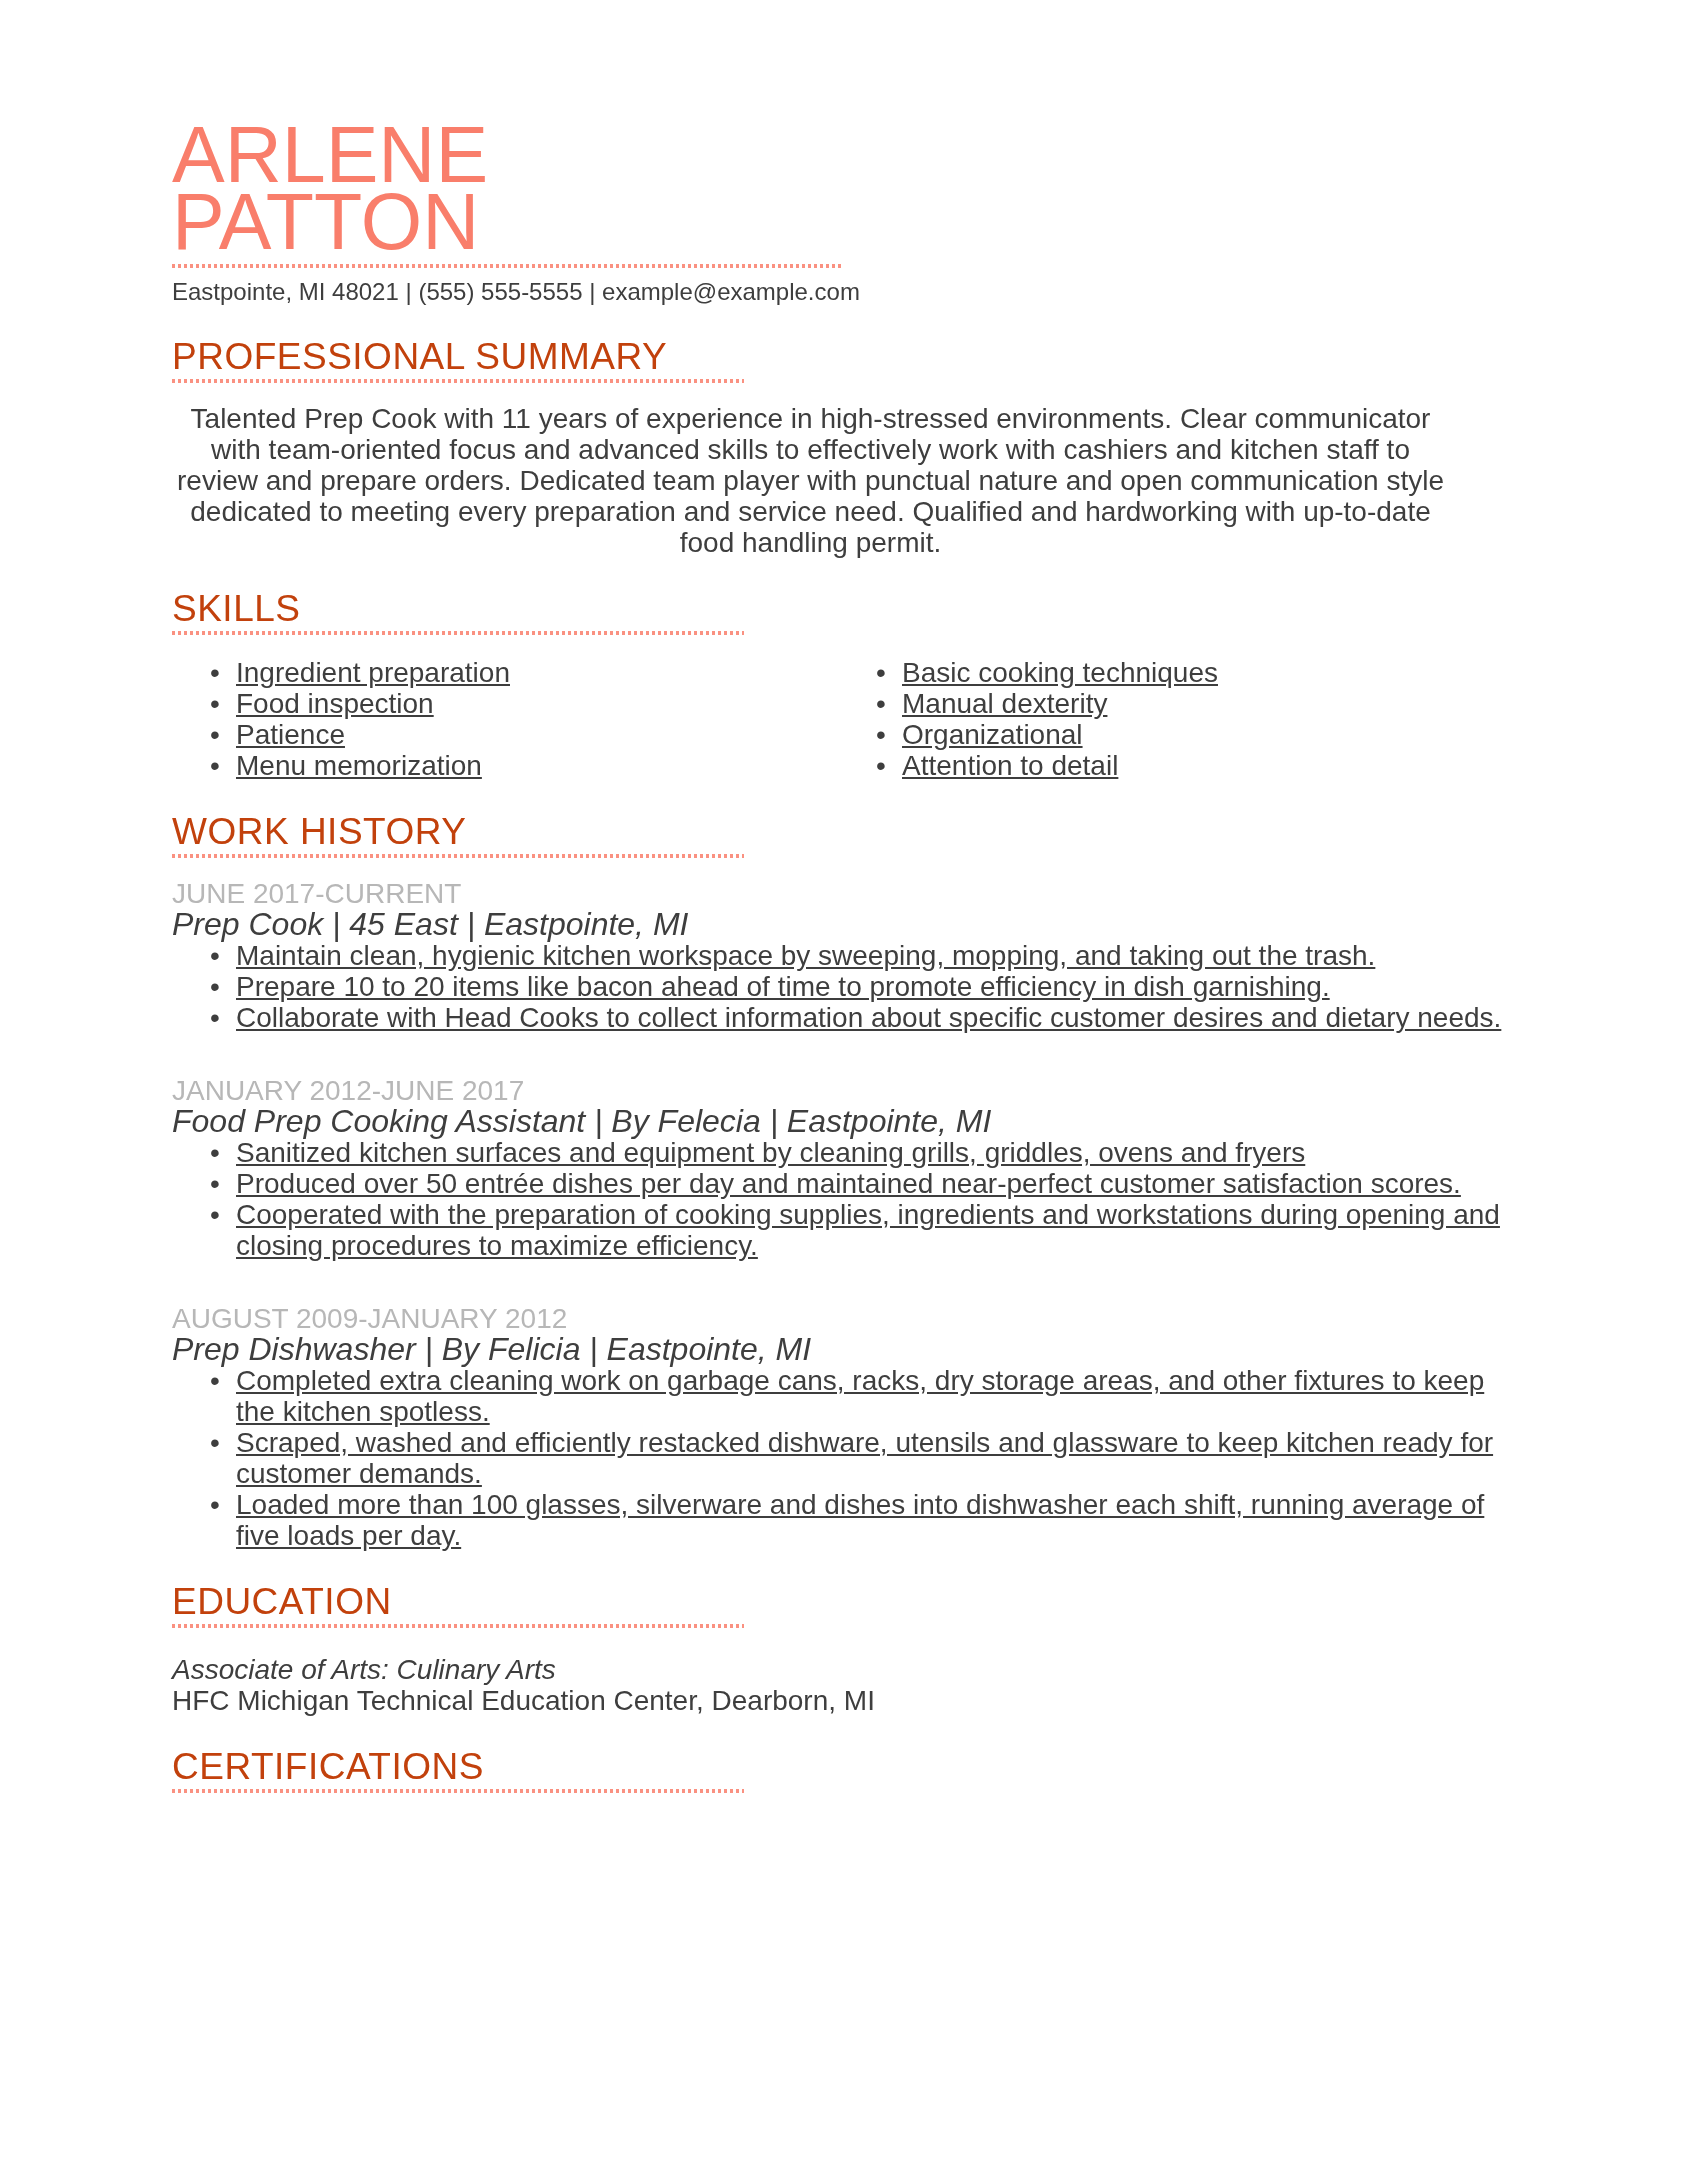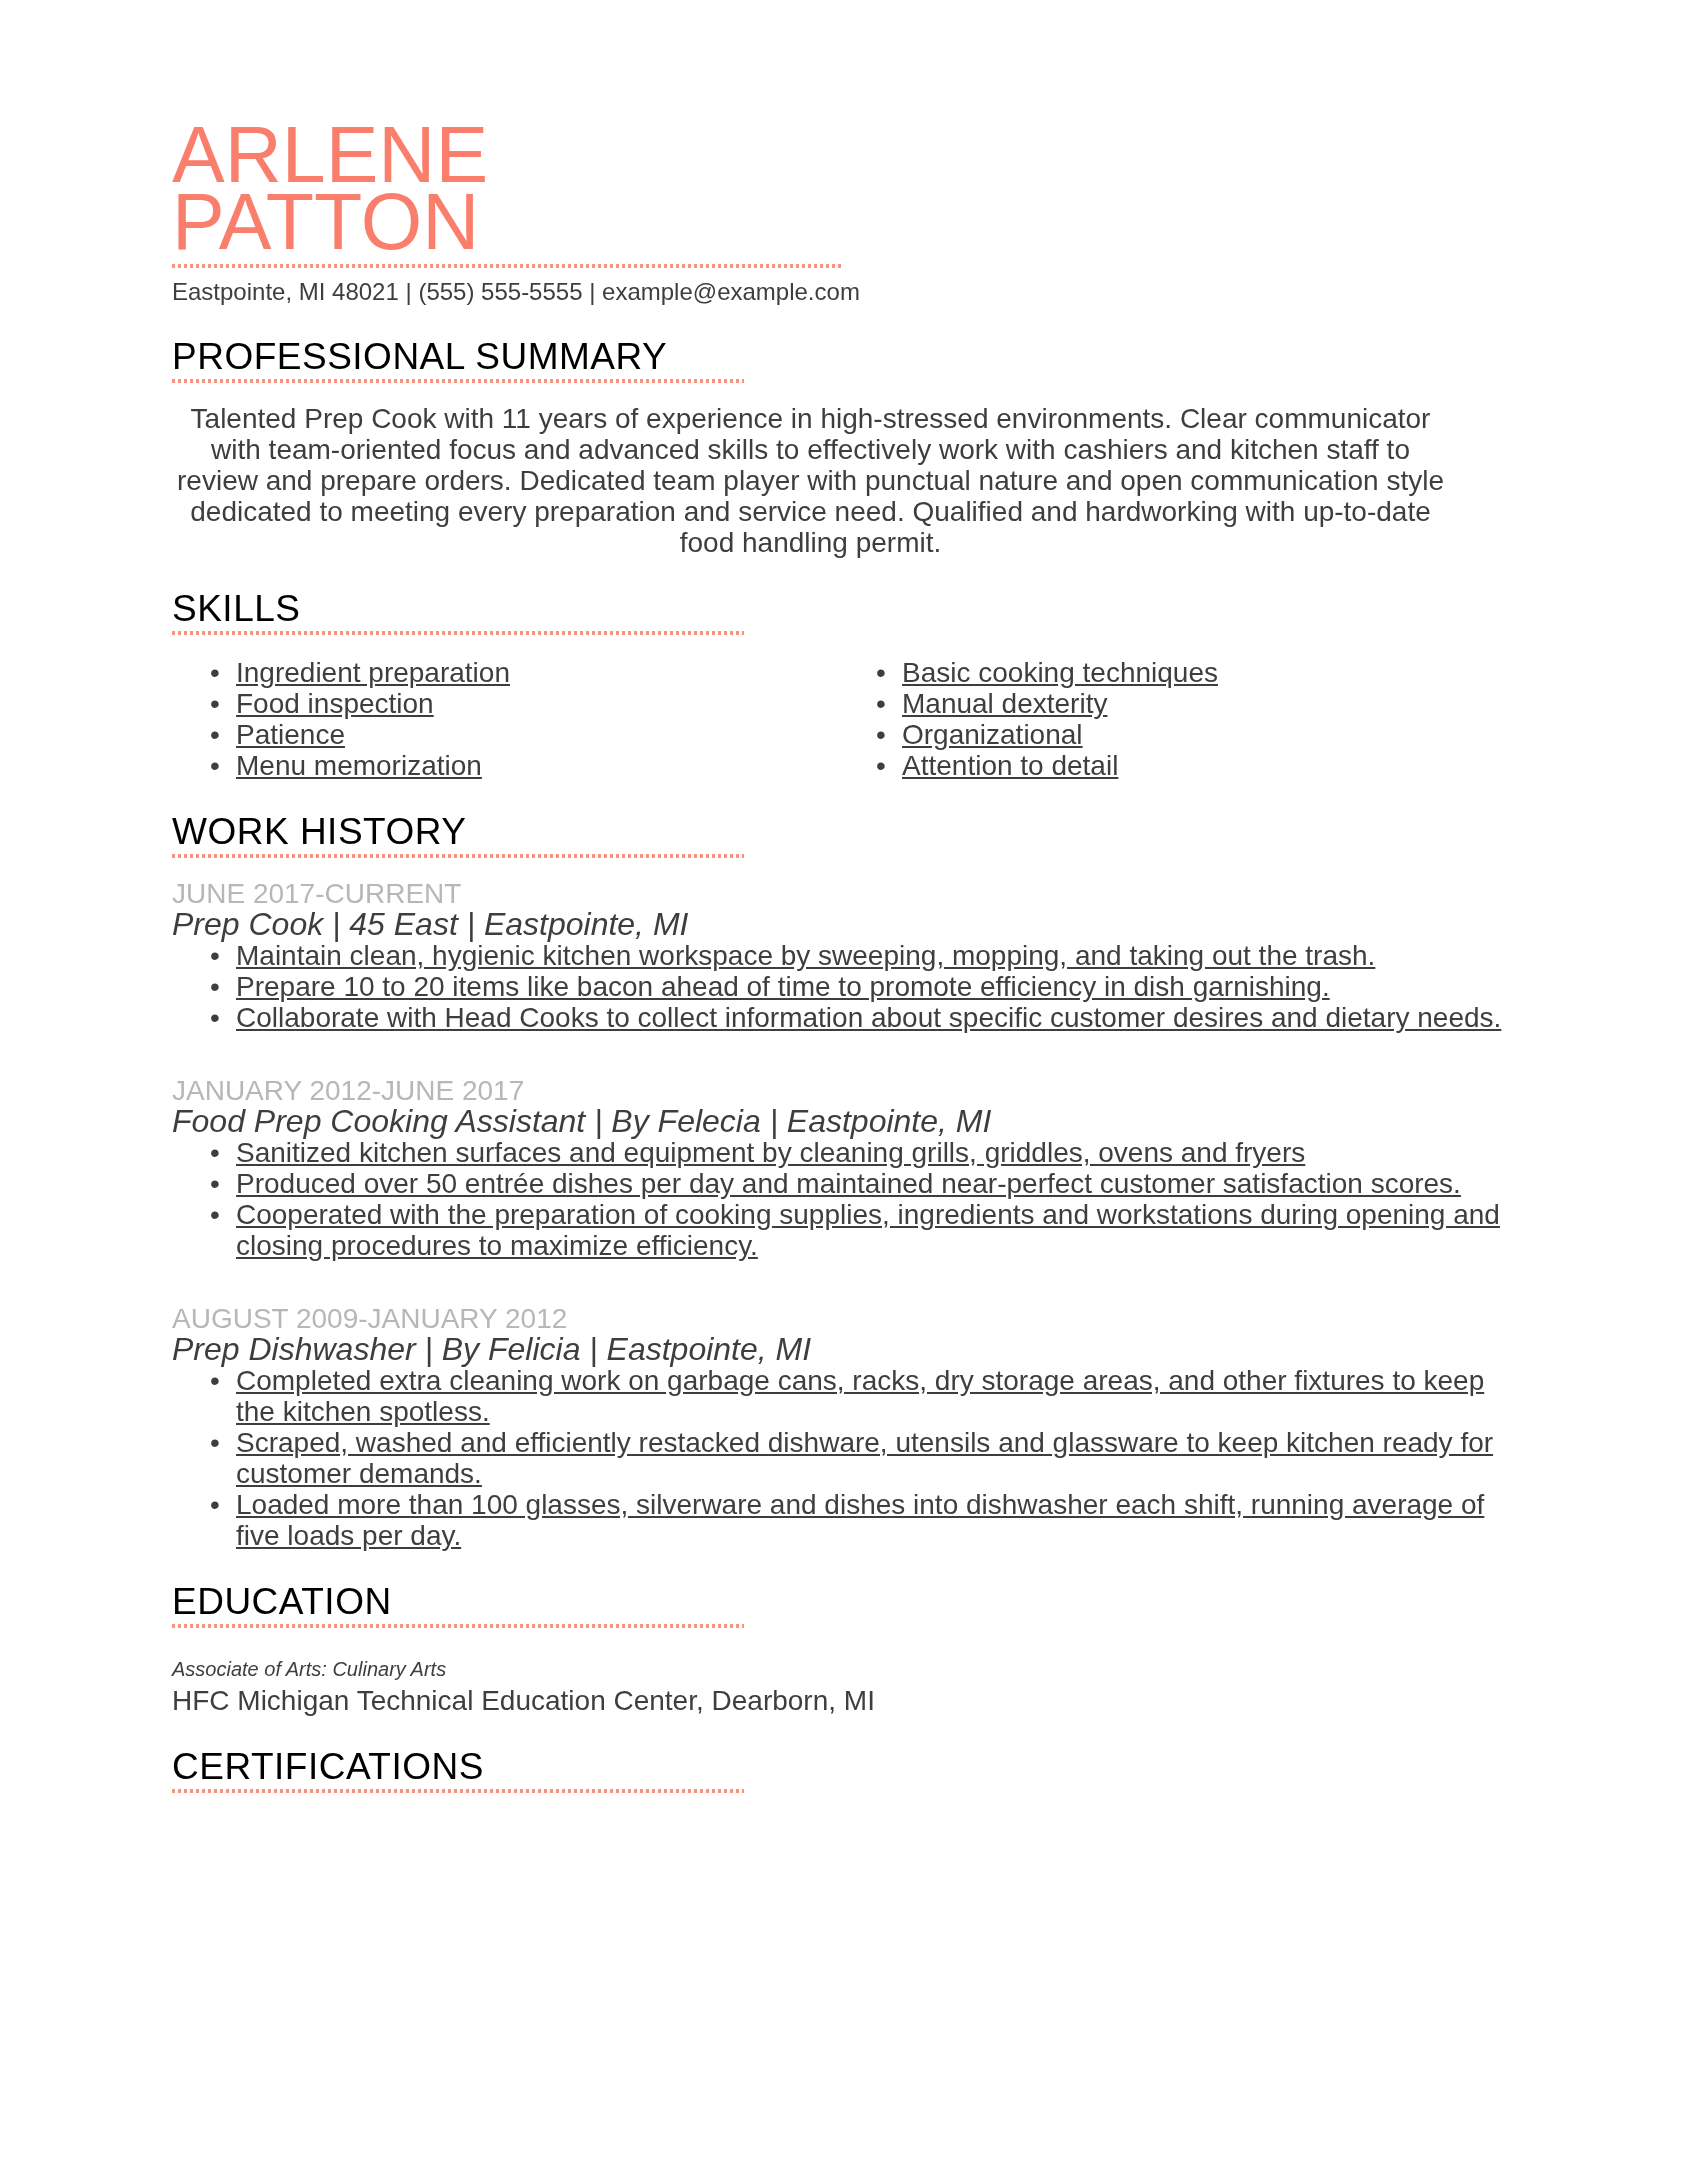--- a/index.html
+++ b/index.html
@@ -55,21 +55,21 @@
   }
 
   
   .section { margin-top: 30px; }
   h2.heading {
     margin: 0;
     font-size: 37px;
     line-height: 42px;
     font-weight: 400;
     letter-spacing: 0.5px;
-    color: #000000;
+    color: #c2410c;
   }
   .heading-rule {
     width: 572px;
     margin-top: 1px;
   }
   .section-body { margin-top: 20px; }
   .section-body.loose { margin-top: 26px; }
 
   p.summary {
     margin: 0;
@@ -119,21 +119,21 @@
   .job-title {
     font-size: 32px;
     line-height: 31px;
     font-style: italic;
     color: #3E3E3E;
   }
   .job ul.bullets { margin-top: 0; }
 
   
   .edu-degree {
-    font-size: 20px;
+    font-size: 28px;
     line-height: 31px;
     font-style: italic;
   }
   .edu-school {
     font-size: 28px;
     line-height: 31px;
   }
   .cert-line {
     font-size: 28px;
     line-height: 31px;

